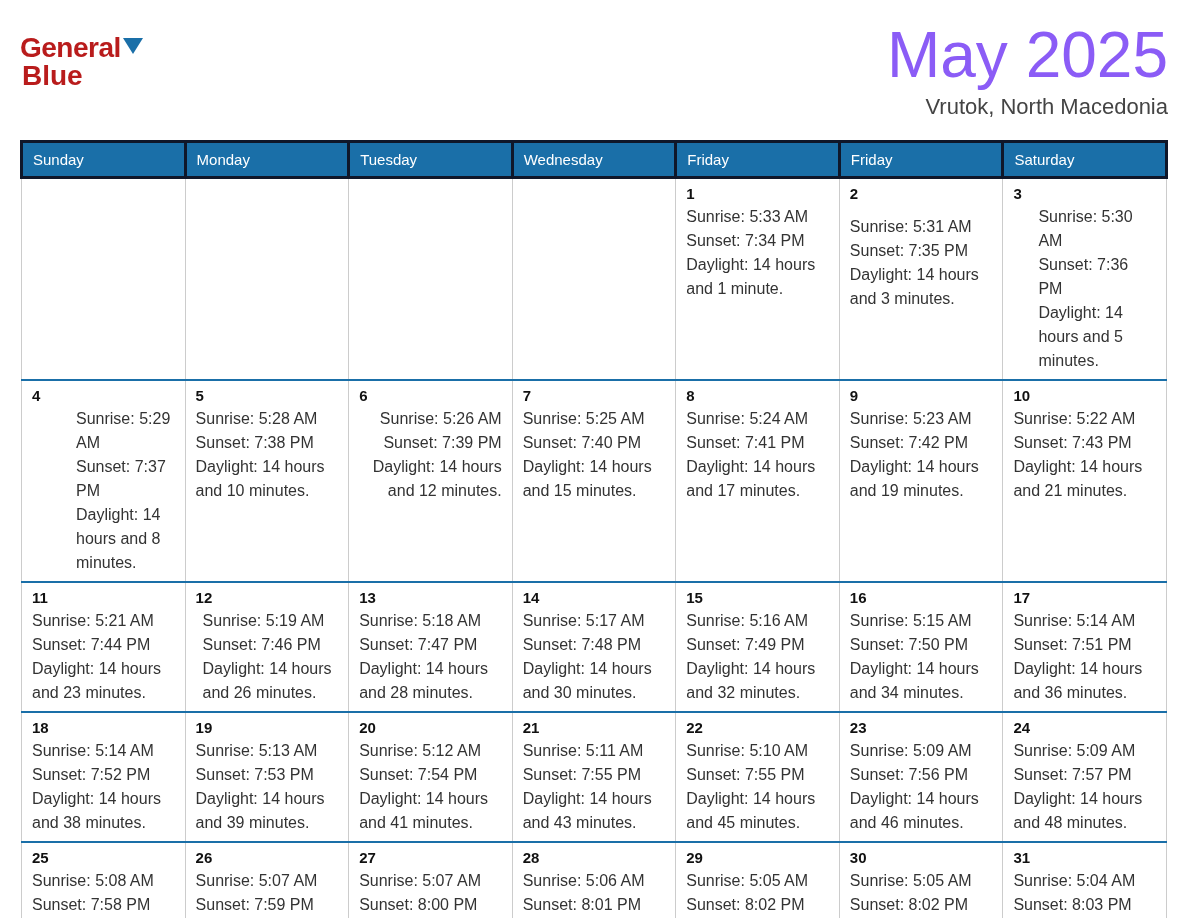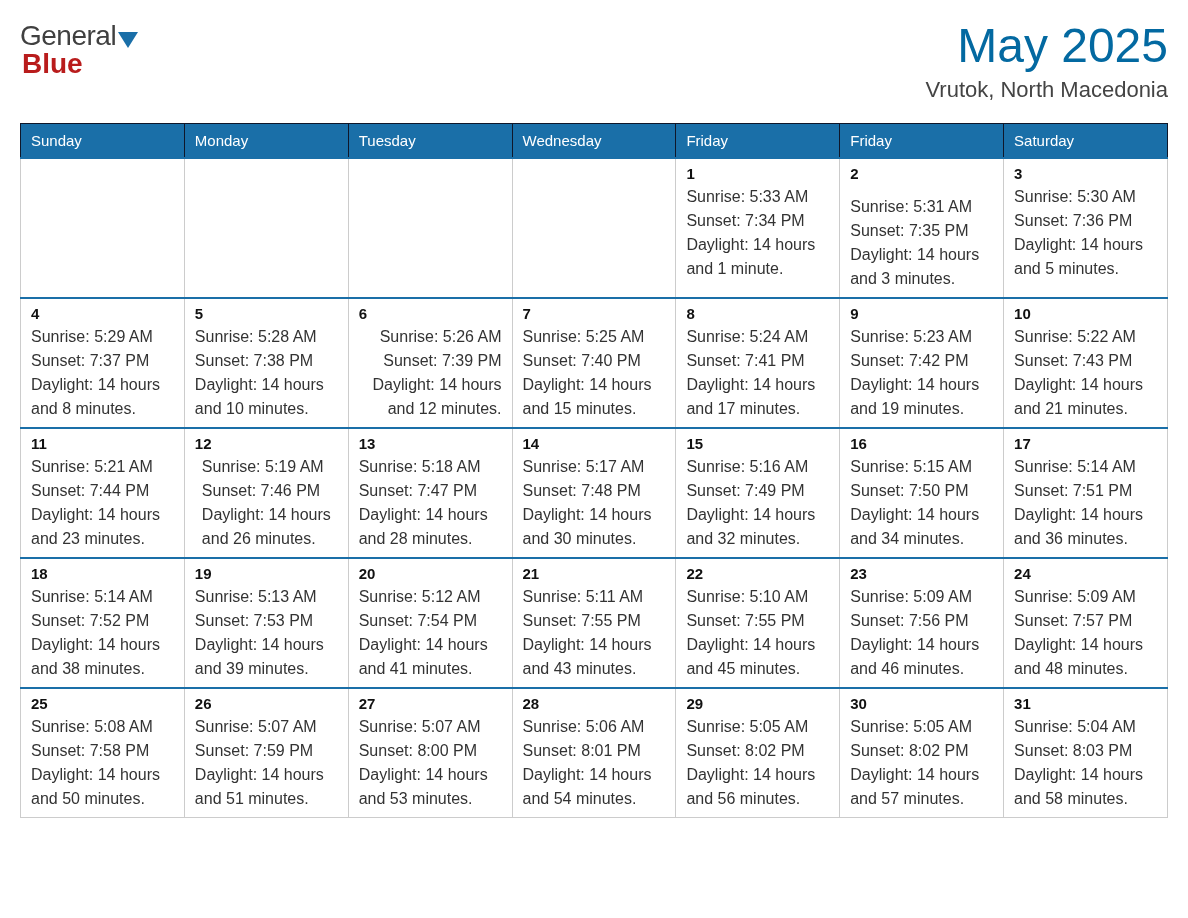--- a/index.html
+++ b/index.html
@@ -21,60 +21,60 @@
       display: flex;
       flex-direction: column;
       align-items: flex-start;
     }
     .logo-top {
       display: flex;
       align-items: center;
     }
     .logo-general {
       font-size: 28px;
-      font-weight: normal;
-      color: #404040;
+      font-weight: bold;
+      color: #b91c1c;
       letter-spacing: -0.5px;
+      margin-top: 12px;
     }
     .logo-subtitle {
       font-size: 13px;
       color: #1a6fa8;
       margin-top: -2px;
       padding-left: 2px;
     }
     .title-section {
       text-align: right;
     }
     .month-year {
-      font-size: 48px;
-      color: #0369a1;
+      font-size: 64px;
+      color: #8b5cf6;
       font-weight: normal;
       line-height: 1.1;
     }
     .location {
       font-size: 22px;
       color: #444;
       font-weight: normal;
       margin-top: 4px;
-      text-align: center;
     }
     .calendar {
       width: 100%;
       border-collapse: collapse;
     }
     .calendar thead tr {
       background-color: #1a6fa8;
     }
     .calendar thead th {
       color: #fff;
       font-size: 15px;
       font-weight: normal;
       padding: 8px 10px;
       text-align: left;
-      border: 1px solid #0f172a;
+      border: 3px solid #0f172a;
     }
     .calendar tbody td {
       vertical-align: top;
       padding: 6px 10px;
       border: 1px solid #ccc;
       width: 14.28%;
       min-height: 110px;
       font-size: 12.5px;
       color: #222;
     }
@@ -138,29 +138,29 @@
 Daylight: 14 hours and 1 minute.</div>
         </td>
         <td>
           <div class="day-number">2</div>
           <div class="day-info" style="white-space: pre-line; margin-top: 13px;">Sunrise: 5:31 AM
 Sunset: 7:35 PM
 Daylight: 14 hours and 3 minutes.</div>
         </td>
         <td>
           <div class="day-number">3</div>
-          <div class="day-info" style="white-space: pre-line;">Sunrise: 5:30 AM
+          <div class="day-info" style="white-space: pre-line; margin-left: 25px;">Sunrise: 5:30 AM
 Sunset: 7:36 PM
 Daylight: 14 hours and 5 minutes.</div>
         </td>
       </tr>
       <tr>
         <td>
           <div class="day-number">4</div>
-          <div class="day-info" style="white-space: pre-line;">Sunrise: 5:29 AM
+          <div class="day-info" style="white-space: pre-line; margin-left: 44px;">Sunrise: 5:29 AM
 Sunset: 7:37 PM
 Daylight: 14 hours and 8 minutes.</div>
         </td>
         <td>
           <div class="day-number">5</div>
           <div class="day-info" style="white-space: pre-line;">Sunrise: 5:28 AM
 Sunset: 7:38 PM
 Daylight: 14 hours and 10 minutes.</div>
         </td>
         <td>

